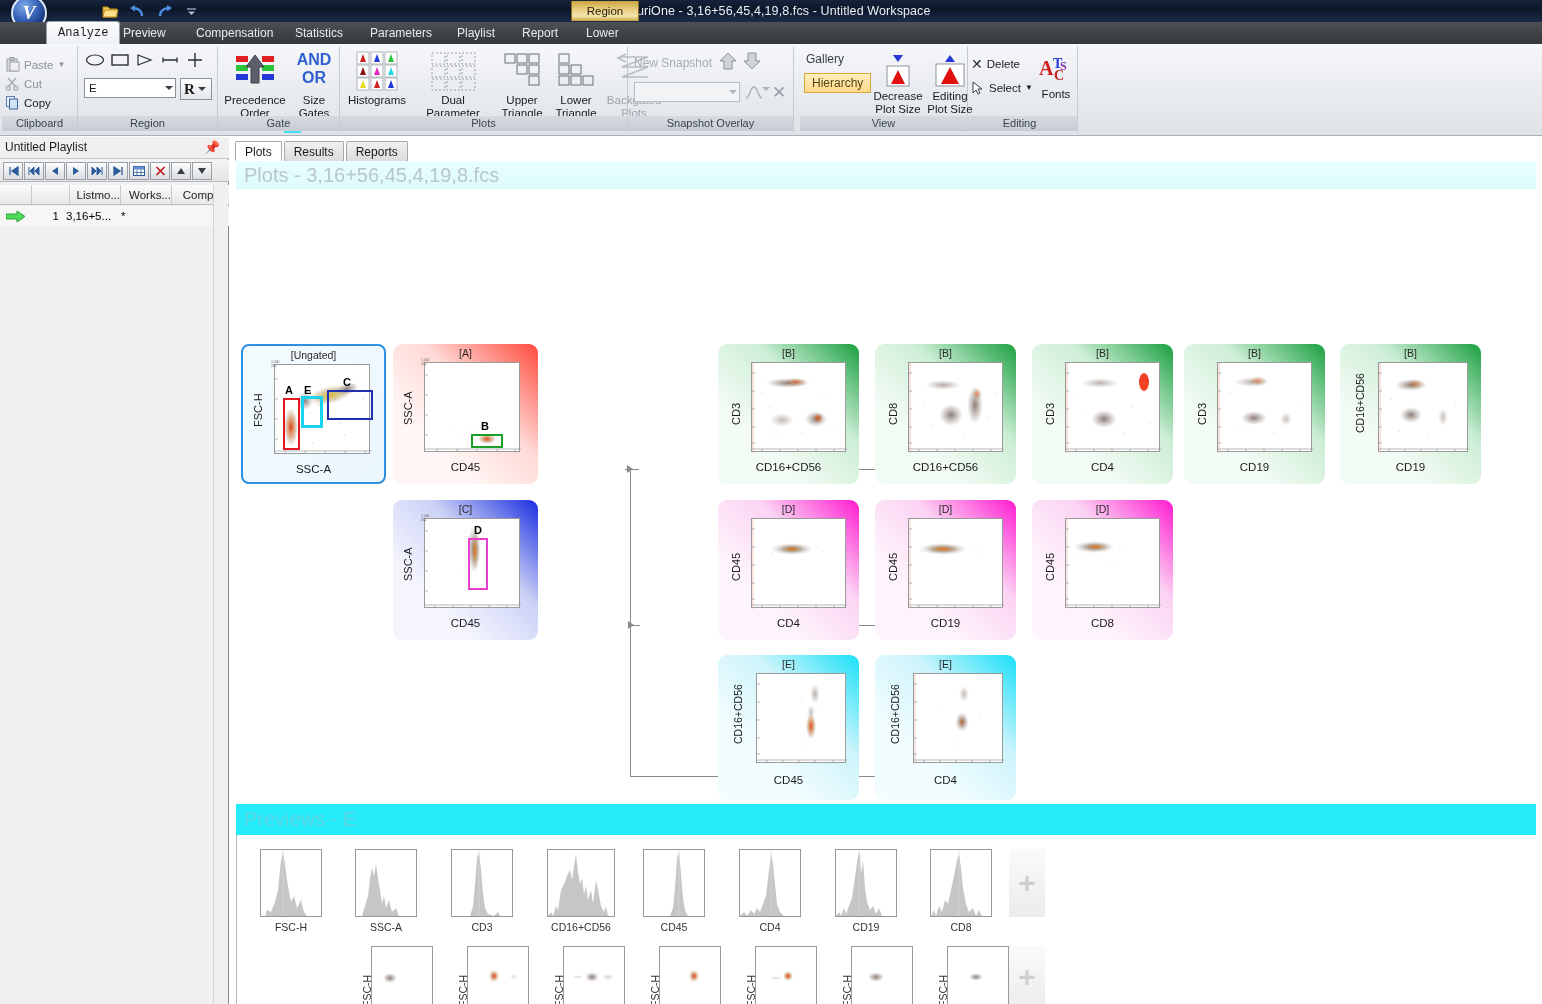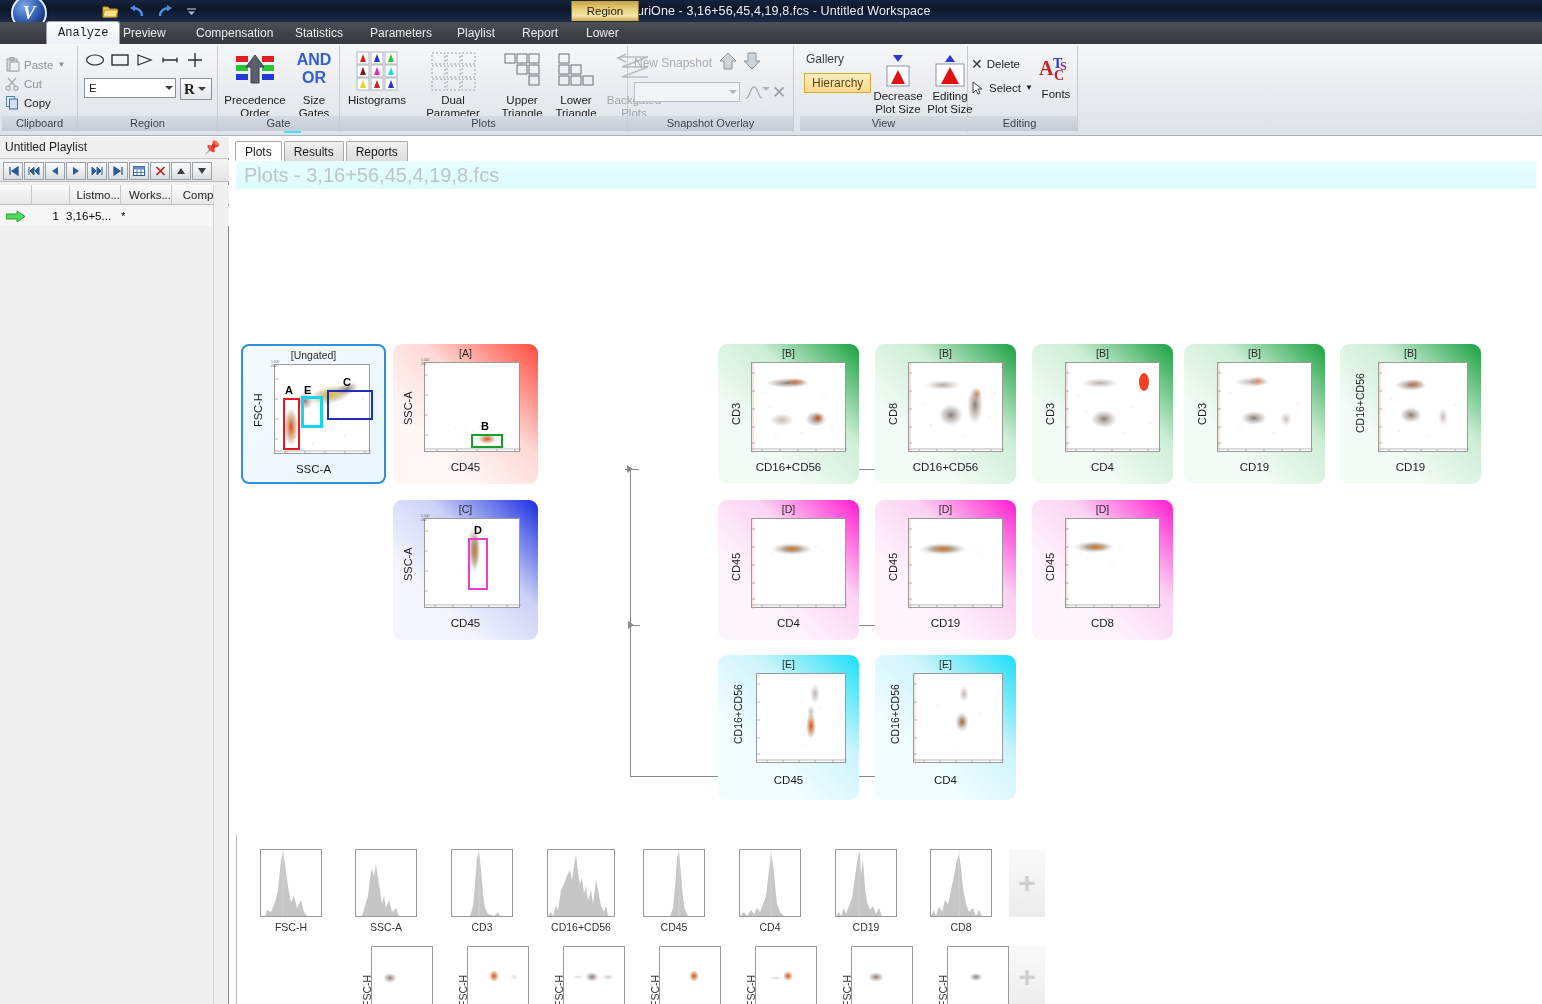--- a/index.html
+++ b/index.html
@@ -1120,20 +1120,21 @@
               <path d="M0 64 L3 64"></path>
               <path d="M0 80 L3 80"></path>
           </g>
         </svg>
       </div>
       <div class="ylab" style="left:-18px; top:45px; width:76px; font-size:10.5px;">CD16+CD56</div>
       <div class="xlab" style="left:0; top:119px;">CD4</div>
     </div>
   </div>
 
+  <div class="prev-banner">Previews - E</div>
 
   <div class="prev-area">
     <div class="prev-divider"></div>
 
     <div class="mini" style="left:24px; top:14px; width:62px; height:90px;">
       <div class="mbox" style="left:0; top:0; width:62px; height:68px;">
         <svg width="60" height="66" viewBox="0 0 60 66">
           <path d="M0 66 L4 66 L6 60 L10 62 L14 52 L17 40 L20 10 L22 2 L24 14 L26 30 L28 42 L30 52 L33 46 L36 58 L40 50 L43 62 L46 66 L60 66 Z" fill="#c6c6c6"></path>
           <path d="M22 0 L22 66" stroke="#d8d8d8" stroke-width=".6"></path>
         </svg>

